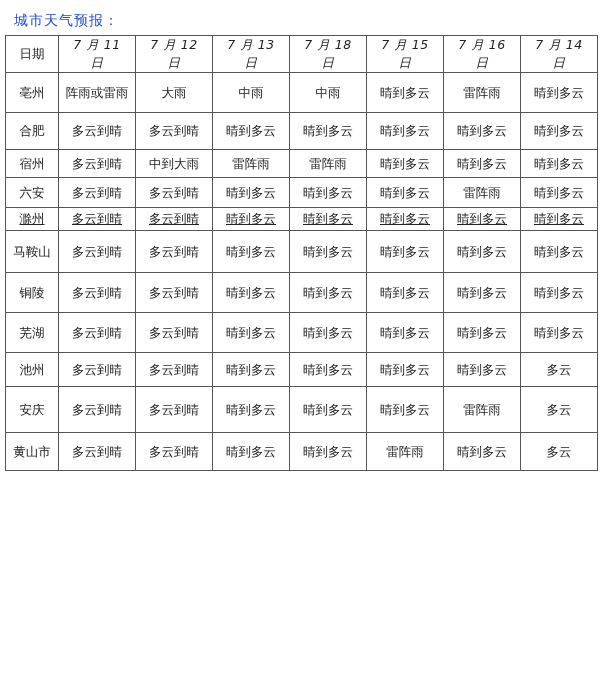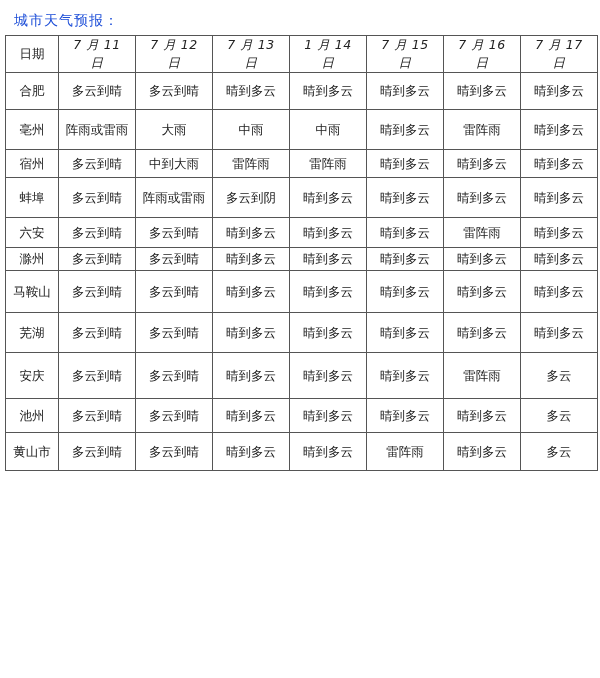--- a/index.html
+++ b/index.html
@@ -42,123 +42,123 @@
       <col class="cd">
       <col class="cd">
       <col class="cd">
   </colgroup>
   <tbody id="tbody">
     <tr style="height:25px">
       <td>日期</td>
       <td class="date">7 月 11 日</td>
       <td class="date">7 月 12 日</td>
       <td class="date">7 月 13 日</td>
-      <td class="date">1 月 14 日</td>
+      <td class="date">7 月 18 日</td>
       <td class="date">7 月 15 日</td>
       <td class="date">7 月 16 日</td>
-      <td class="date">7 月 17 日</td>
+      <td class="date">7 月 14 日</td>
     </tr>
-  <tr style="height: 37px;">
+  <tr style="height: 40px;">
+        <td>亳州</td>
+        <td>阵雨或雷雨</td>
+        <td>大雨</td>
+        <td>中雨</td>
+        <td>中雨</td>
+        <td>晴到多云</td>
+        <td>雷阵雨</td>
+        <td>晴到多云</td>
+      </tr>
+      <tr style="height: 37px;">
         <td>合肥</td>
         <td>多云到晴</td>
         <td>多云到晴</td>
         <td>晴到多云</td>
         <td>晴到多云</td>
         <td>晴到多云</td>
         <td>晴到多云</td>
         <td>晴到多云</td>
       </tr>
-      <tr style="height: 40px;">
-        <td>亳州</td>
-        <td>阵雨或雷雨</td>
-        <td>大雨</td>
-        <td>中雨</td>
-        <td>中雨</td>
-        <td>晴到多云</td>
-        <td>雷阵雨</td>
-        <td>晴到多云</td>
-      </tr>
       <tr style="height: 28px;">
         <td>宿州</td>
         <td>多云到晴</td>
         <td>中到大雨</td>
         <td>雷阵雨</td>
         <td>雷阵雨</td>
-        <td>晴到多云</td>
-        <td>晴到多云</td>
-        <td>晴到多云</td>
-      </tr>
-      <tr style="height: 40px;">
-        <td>蚌埠</td>
-        <td>多云到晴</td>
-        <td>阵雨或雷雨</td>
-        <td>多云到阴</td>
-        <td>晴到多云</td>
         <td>晴到多云</td>
         <td>晴到多云</td>
         <td>晴到多云</td>
       </tr>
       <tr style="height: 30px;">
         <td>六安</td>
         <td>多云到晴</td>
         <td>多云到晴</td>
         <td>晴到多云</td>
         <td>晴到多云</td>
         <td>晴到多云</td>
         <td>雷阵雨</td>
         <td>晴到多云</td>
       </tr>
-      <tr style="height: 23px;">
+      <tr style="height: 23px; text-decoration: underline;">
         <td>滁州</td>
         <td>多云到晴</td>
         <td>多云到晴</td>
         <td>晴到多云</td>
         <td>晴到多云</td>
         <td>晴到多云</td>
         <td>晴到多云</td>
         <td>晴到多云</td>
       </tr>
       <tr style="height: 42px;">
         <td>马鞍山</td>
         <td>多云到晴</td>
         <td>多云到晴</td>
         <td>晴到多云</td>
         <td>晴到多云</td>
         <td>晴到多云</td>
         <td>晴到多云</td>
         <td>晴到多云</td>
       </tr>
       <tr style="height: 40px;">
+        <td>铜陵</td>
+        <td>多云到晴</td>
+        <td>多云到晴</td>
+        <td>晴到多云</td>
+        <td>晴到多云</td>
+        <td>晴到多云</td>
+        <td>晴到多云</td>
+        <td>晴到多云</td>
+      </tr>
+      <tr style="height: 40px;">
         <td>芜湖</td>
         <td>多云到晴</td>
         <td>多云到晴</td>
         <td>晴到多云</td>
         <td>晴到多云</td>
         <td>晴到多云</td>
         <td>晴到多云</td>
         <td>晴到多云</td>
       </tr>
+      <tr style="height: 34px;">
+        <td>池州</td>
+        <td>多云到晴</td>
+        <td>多云到晴</td>
+        <td>晴到多云</td>
+        <td>晴到多云</td>
+        <td>晴到多云</td>
+        <td>晴到多云</td>
+        <td>多云</td>
+      </tr>
       <tr style="height: 46px;">
         <td>安庆</td>
         <td>多云到晴</td>
         <td>多云到晴</td>
         <td>晴到多云</td>
         <td>晴到多云</td>
         <td>晴到多云</td>
         <td>雷阵雨</td>
-        <td>多云</td>
-      </tr>
-      <tr style="height: 34px;">
-        <td>池州</td>
-        <td>多云到晴</td>
-        <td>多云到晴</td>
-        <td>晴到多云</td>
-        <td>晴到多云</td>
-        <td>晴到多云</td>
-        <td>晴到多云</td>
         <td>多云</td>
       </tr>
       <tr style="height: 38px;">
         <td>黄山市</td>
         <td>多云到晴</td>
         <td>多云到晴</td>
         <td>晴到多云</td>
         <td>晴到多云</td>
         <td>雷阵雨</td>
         <td>晴到多云</td>

